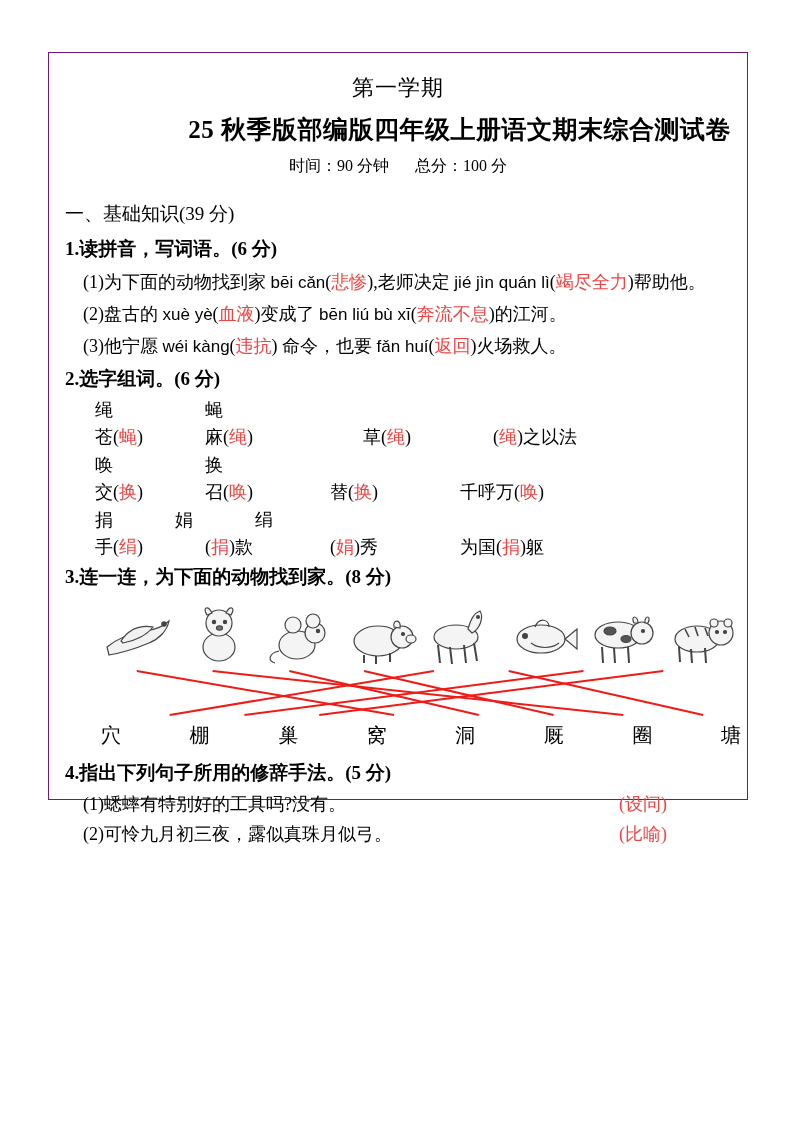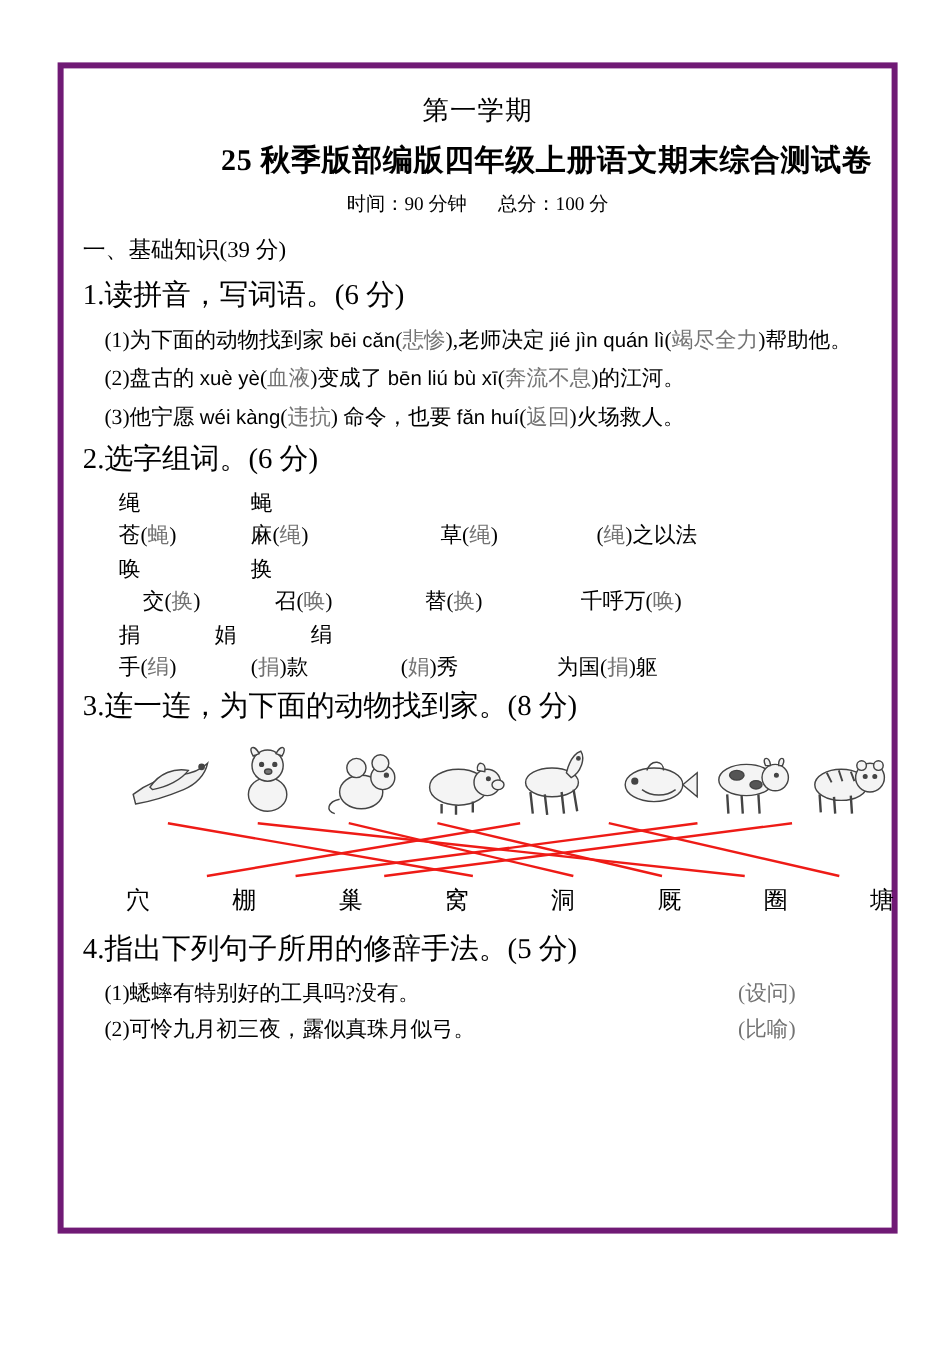--- a/index.html
+++ b/index.html
@@ -13,62 +13,63 @@
     font-family: "Liberation Serif", serif;
     color: #000;
     position: relative;
     overflow: hidden;
   }
   .page {
     position: absolute;
     left: 48px;
     top: 52px;
     width: 700px;
-    height: 976px;
-    border: 5px solid #701a75;
+    height: 748px;
+    border: 1px solid #701a75;
     box-sizing: border-box;
     padding: 14px 16px 0 16px;
   }
   .title-1 {
     text-align: center;
     font-size: 22px;
     letter-spacing: 1px;
     margin-top: 6px;
     margin-bottom: 10px;
   }
   .title-2 {
     text-align: right;
     font-size: 25px;
     font-weight: bold;
     letter-spacing: 0.5px;
     margin-bottom: 10px;
   }
   .subtitle {
     text-align: center;
     font-size: 16px;
-    margin-bottom: 14px;
+    margin-bottom: 24px;
   }
   .subtitle .gap { display: inline-block; width: 26px; }
 
   .sec-head {
     font-size: 19px;
     margin: 2px 0 8px 0;
   }
   .q {
-    font-size: 24px;
+    font-size: 19px;
     margin: 0 0 6px 0;
     line-height: 1.45;
+    font-weight: bold;
   }
   .q-sub {
     font-size: 18px;
     margin: 0 0 5px 0;
     padding-left: 18px;
     line-height: 1.5;
   }
-  .red { color: #737373; }
+  .red { color: #ef4444; }
   .pin {
     font-family: Liberation Sans, sans-serif;
     font-size: 17px;
   }
 
   
   .cc-head {
     font-size: 18px;
     padding-left: 30px;
     margin: 2px 0 3px 0;
@@ -146,21 +147,21 @@
       <div class="q-sub"><span>(1)</span><span>为下面的动物找到家 </span><span class="pin">bēi cǎn</span><span>(</span><span class="red">悲惨</span><span>),老师决定 </span><span class="pin">jié  jìn quán lì</span><span>(</span><span class="red">竭尽全力</span><span>)帮助他。</span></div>
       <div class="q-sub"><span>(2)</span><span>盘古的 </span><span class="pin">xuè  yè</span><span>(</span><span class="red">血液</span><span>)变成了 </span><span class="pin">bēn liú  bù  xī</span><span>(</span><span class="red">奔流不息</span><span>)的江河。</span></div>
       <div class="q-sub"><span>(3)</span><span>他宁愿 </span><span class="pin">wéi kàng</span><span>(</span><span class="red">违抗</span><span>)  命令，也要 </span><span class="pin">fǎn huí</span><span>(</span><span class="red">返回</span><span>)火场救人。</span></div>
     </div>
 
   <div class="q">2.选字组词。(6 分)</div>
   <div id="q2-groups">
       <div class="cc-head"><span style="width: 110px;">绳</span><span style="width: auto;">蝇</span></div>
       <div class="cc-row"><span style="width: 110px;"><span>苍(</span><span class="red">蝇</span><span>)</span></span><span style="width: 125px;"><span>麻(</span><span class="red">绳</span><span>)</span></span><span style="width: 130px; margin-left: 33px;"><span>草(</span><span class="red">绳</span><span>)</span></span><span style="width: auto;"><span>(</span><span class="red">绳</span><span>)之以法</span></span></div>
       <div class="cc-head"><span style="width: 110px;">唤</span><span style="width: auto;">换</span></div>
-      <div class="cc-row"><span style="width: 110px; margin-left: 20px;"><span>交(</span><span class="red">换</span><span>)</span></span><span style="width: 125px;"><span>召(</span><span class="red">唤</span><span>)</span></span><span style="width: 130px;"><span>替(</span><span class="red">换</span><span>)</span></span><span style="width: auto;"><span>千呼万(</span><span class="red">唤</span><span>)</span></span></div>
+      <div class="cc-row"><span style="width: 110px;"><span>交(</span><span class="red">换</span><span>)</span></span><span style="width: 125px;"><span>召(</span><span class="red">唤</span><span>)</span></span><span style="width: 130px;"><span>替(</span><span class="red">换</span><span>)</span></span><span style="width: auto;"><span>千呼万(</span><span class="red">唤</span><span>)</span></span></div>
       <div class="cc-head"><span style="width: 80px;">捐</span><span style="width: 80px;">娟</span><span style="width: auto;">绢</span></div>
       <div class="cc-row"><span style="width: 110px;"><span>手(</span><span class="red">绢</span><span>)</span></span><span style="width: 125px;"><span>(</span><span class="red">捐</span><span>)款</span></span><span style="width: 130px;"><span>(</span><span class="red">娟</span><span>)秀</span></span><span style="width: auto;"><span>为国(</span><span class="red">捐</span><span>)躯</span></span></div>
     </div>
 
   <div class="q">3.连一连，为下面的动物找到家。(8 分)</div>
 
   <div class="match-wrap">
     <div class="animals" id="animals-row">
         <div class="animal">
           <svg width="74" height="66" viewBox="0 0 74 66">

